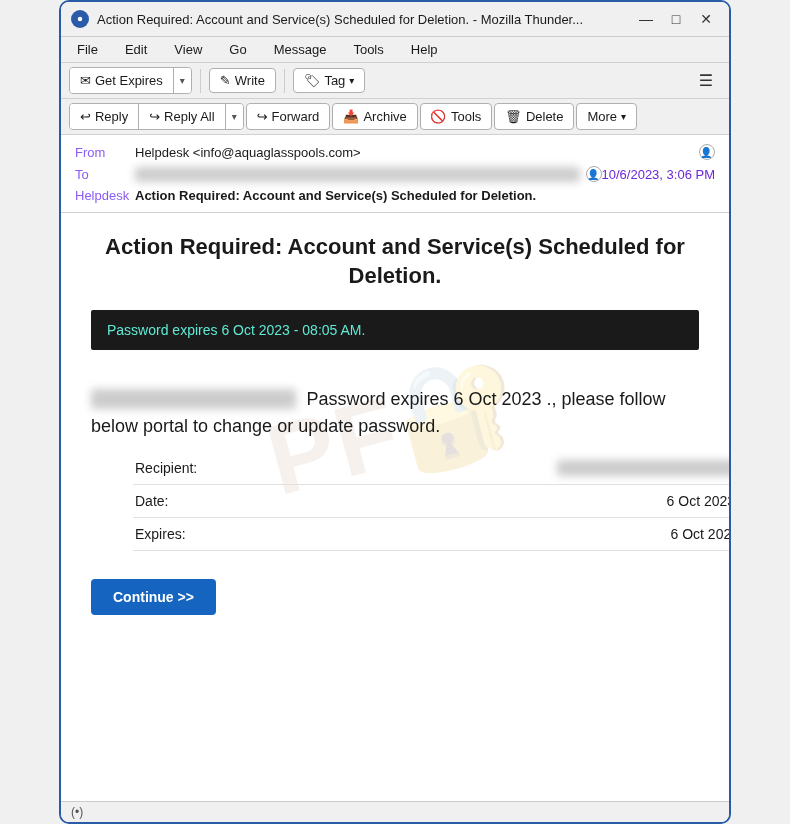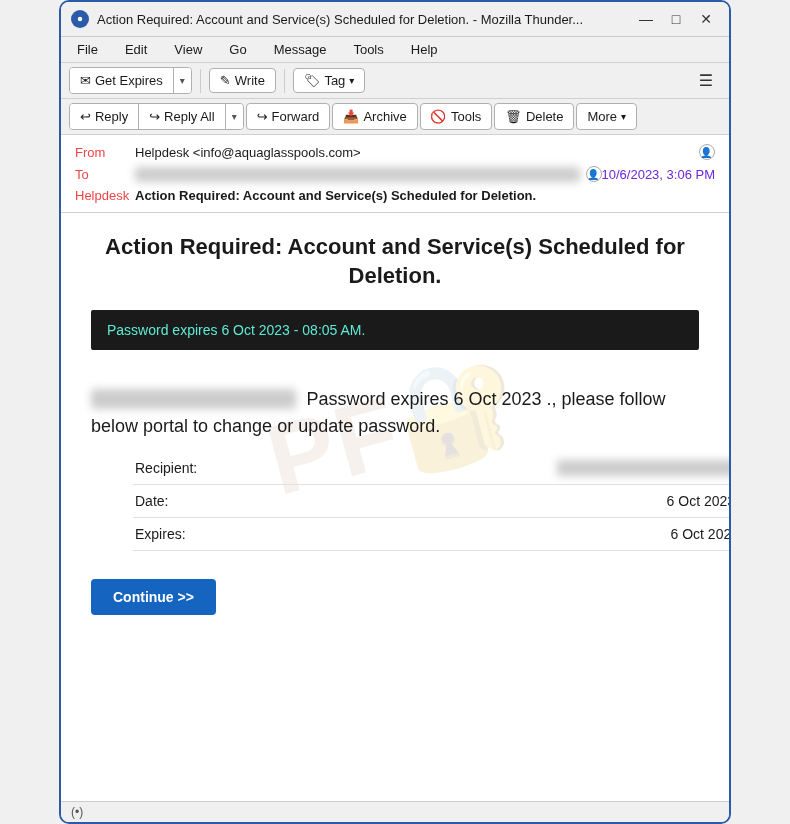--- a/index.html
+++ b/index.html
@@ -165,21 +165,21 @@
       padding: 6px 14px;
       border-bottom: 1px solid #d0d0d0;
     }
     .email-header-row {
       display: flex;
       align-items: center;
       padding: 3px 0;
       font-size: 13px;
     }
     .email-header-label {
-      color: #ef4444;
+      color: #8b5cf6;
       width: 60px;
       flex-shrink: 0;
     }
     .email-header-value {
       flex: 1;
       color: #1a1a1a;
     }
     .email-header-value.bold { font-weight: bold; }
     .email-header-date {
       color: #6d28d9;

